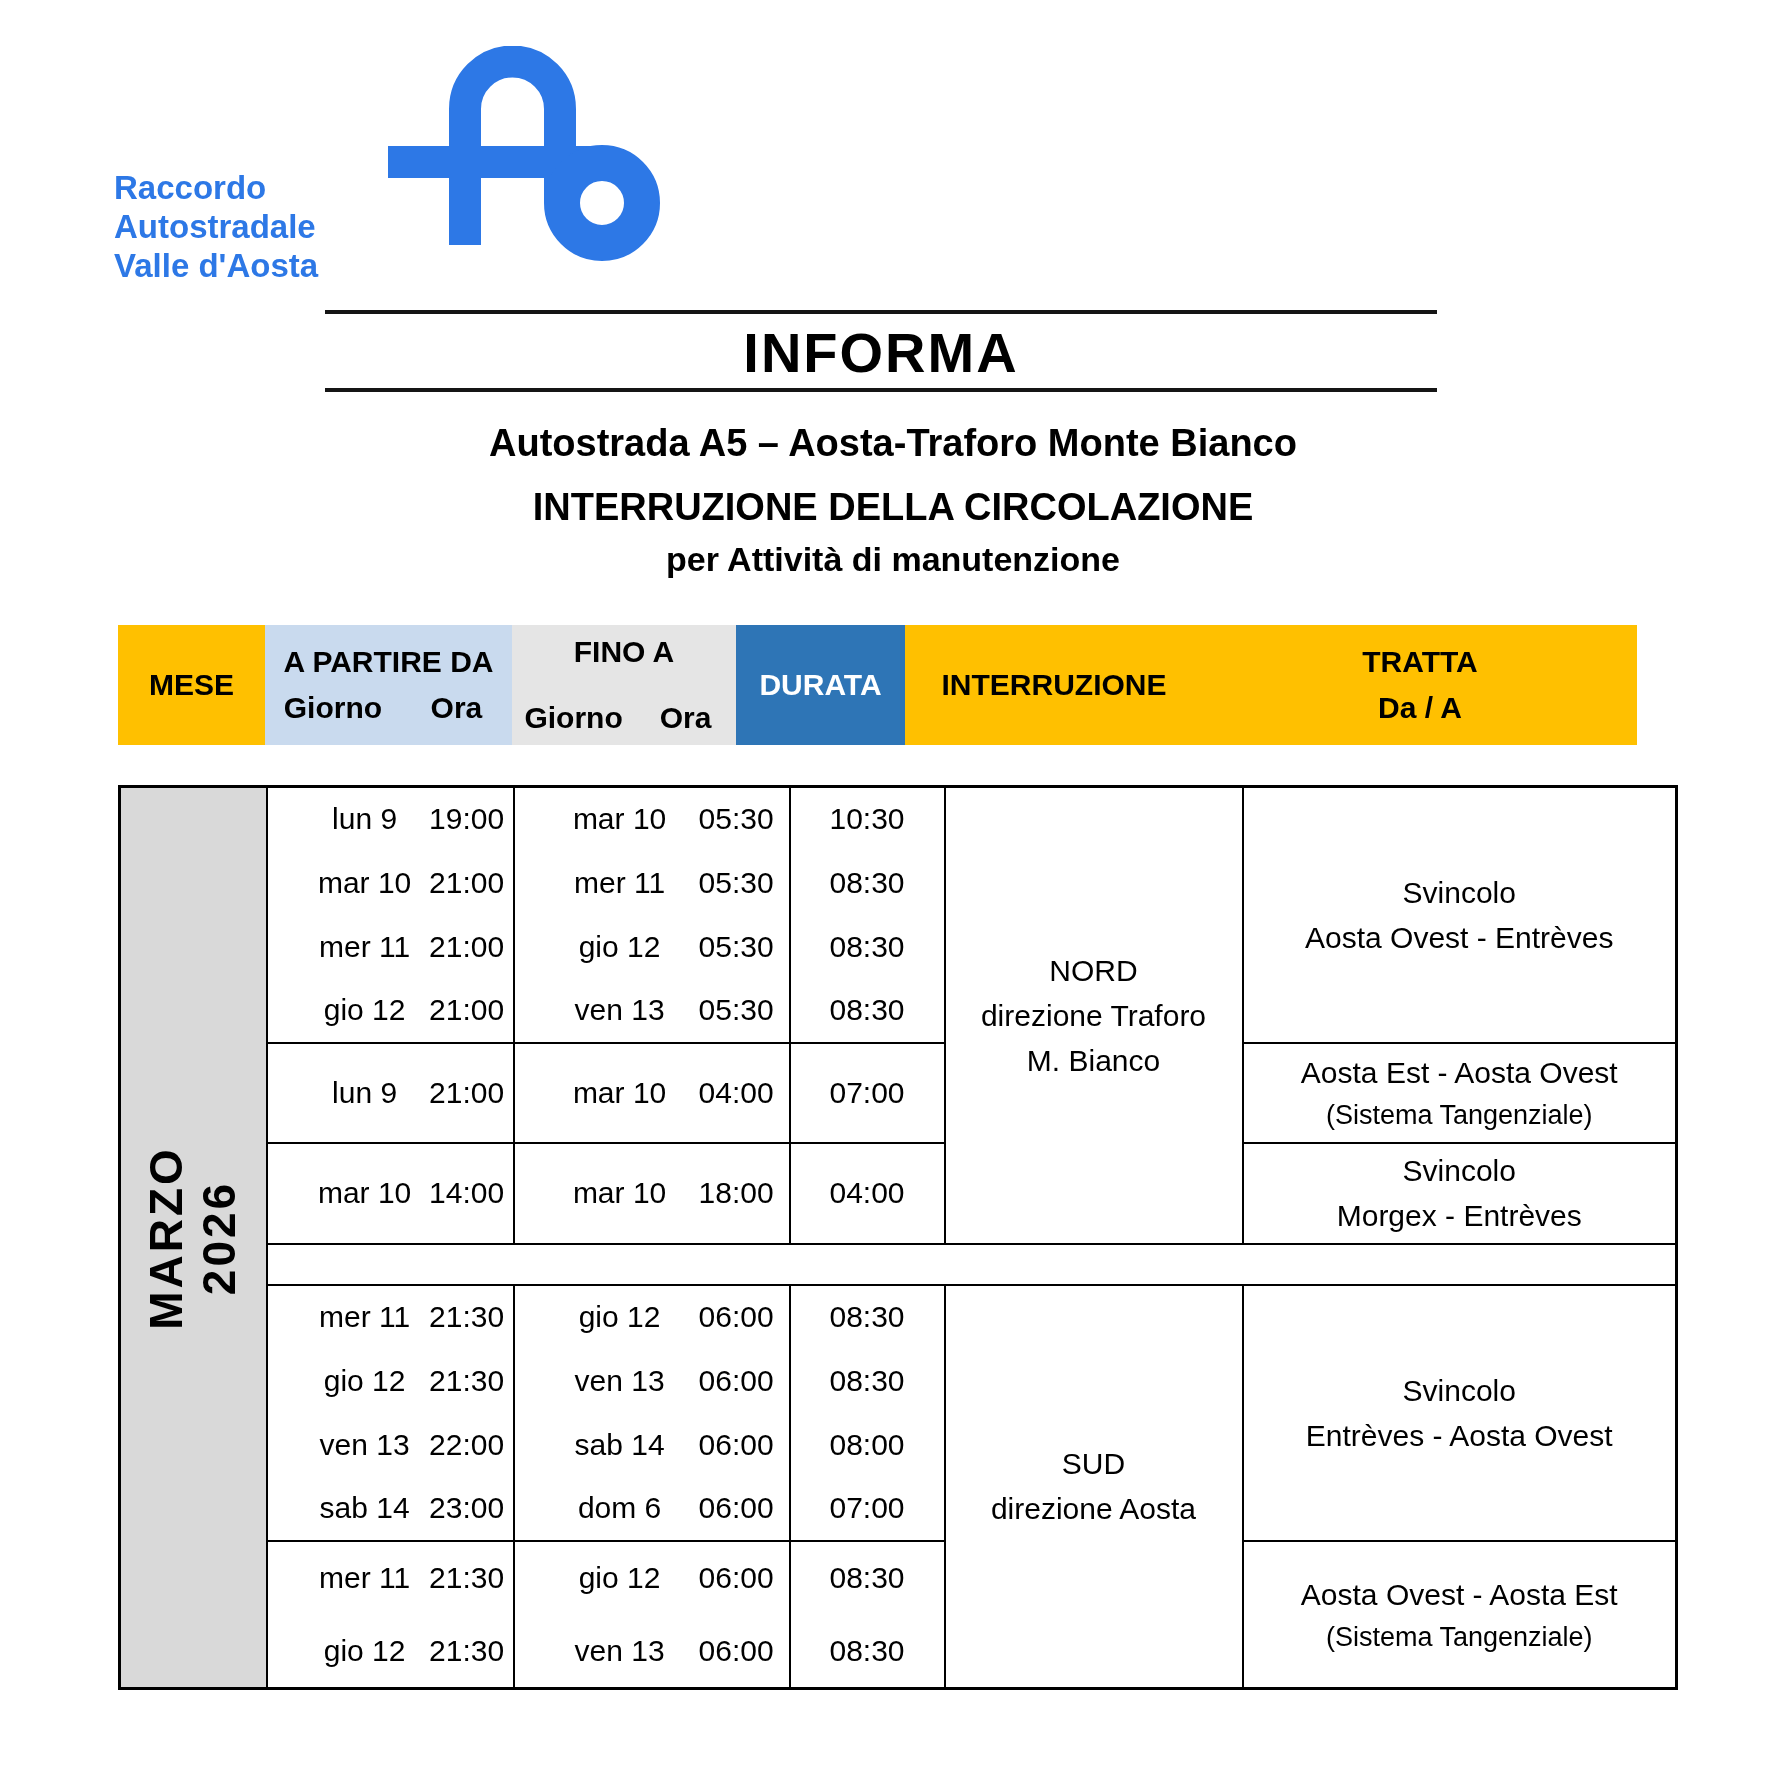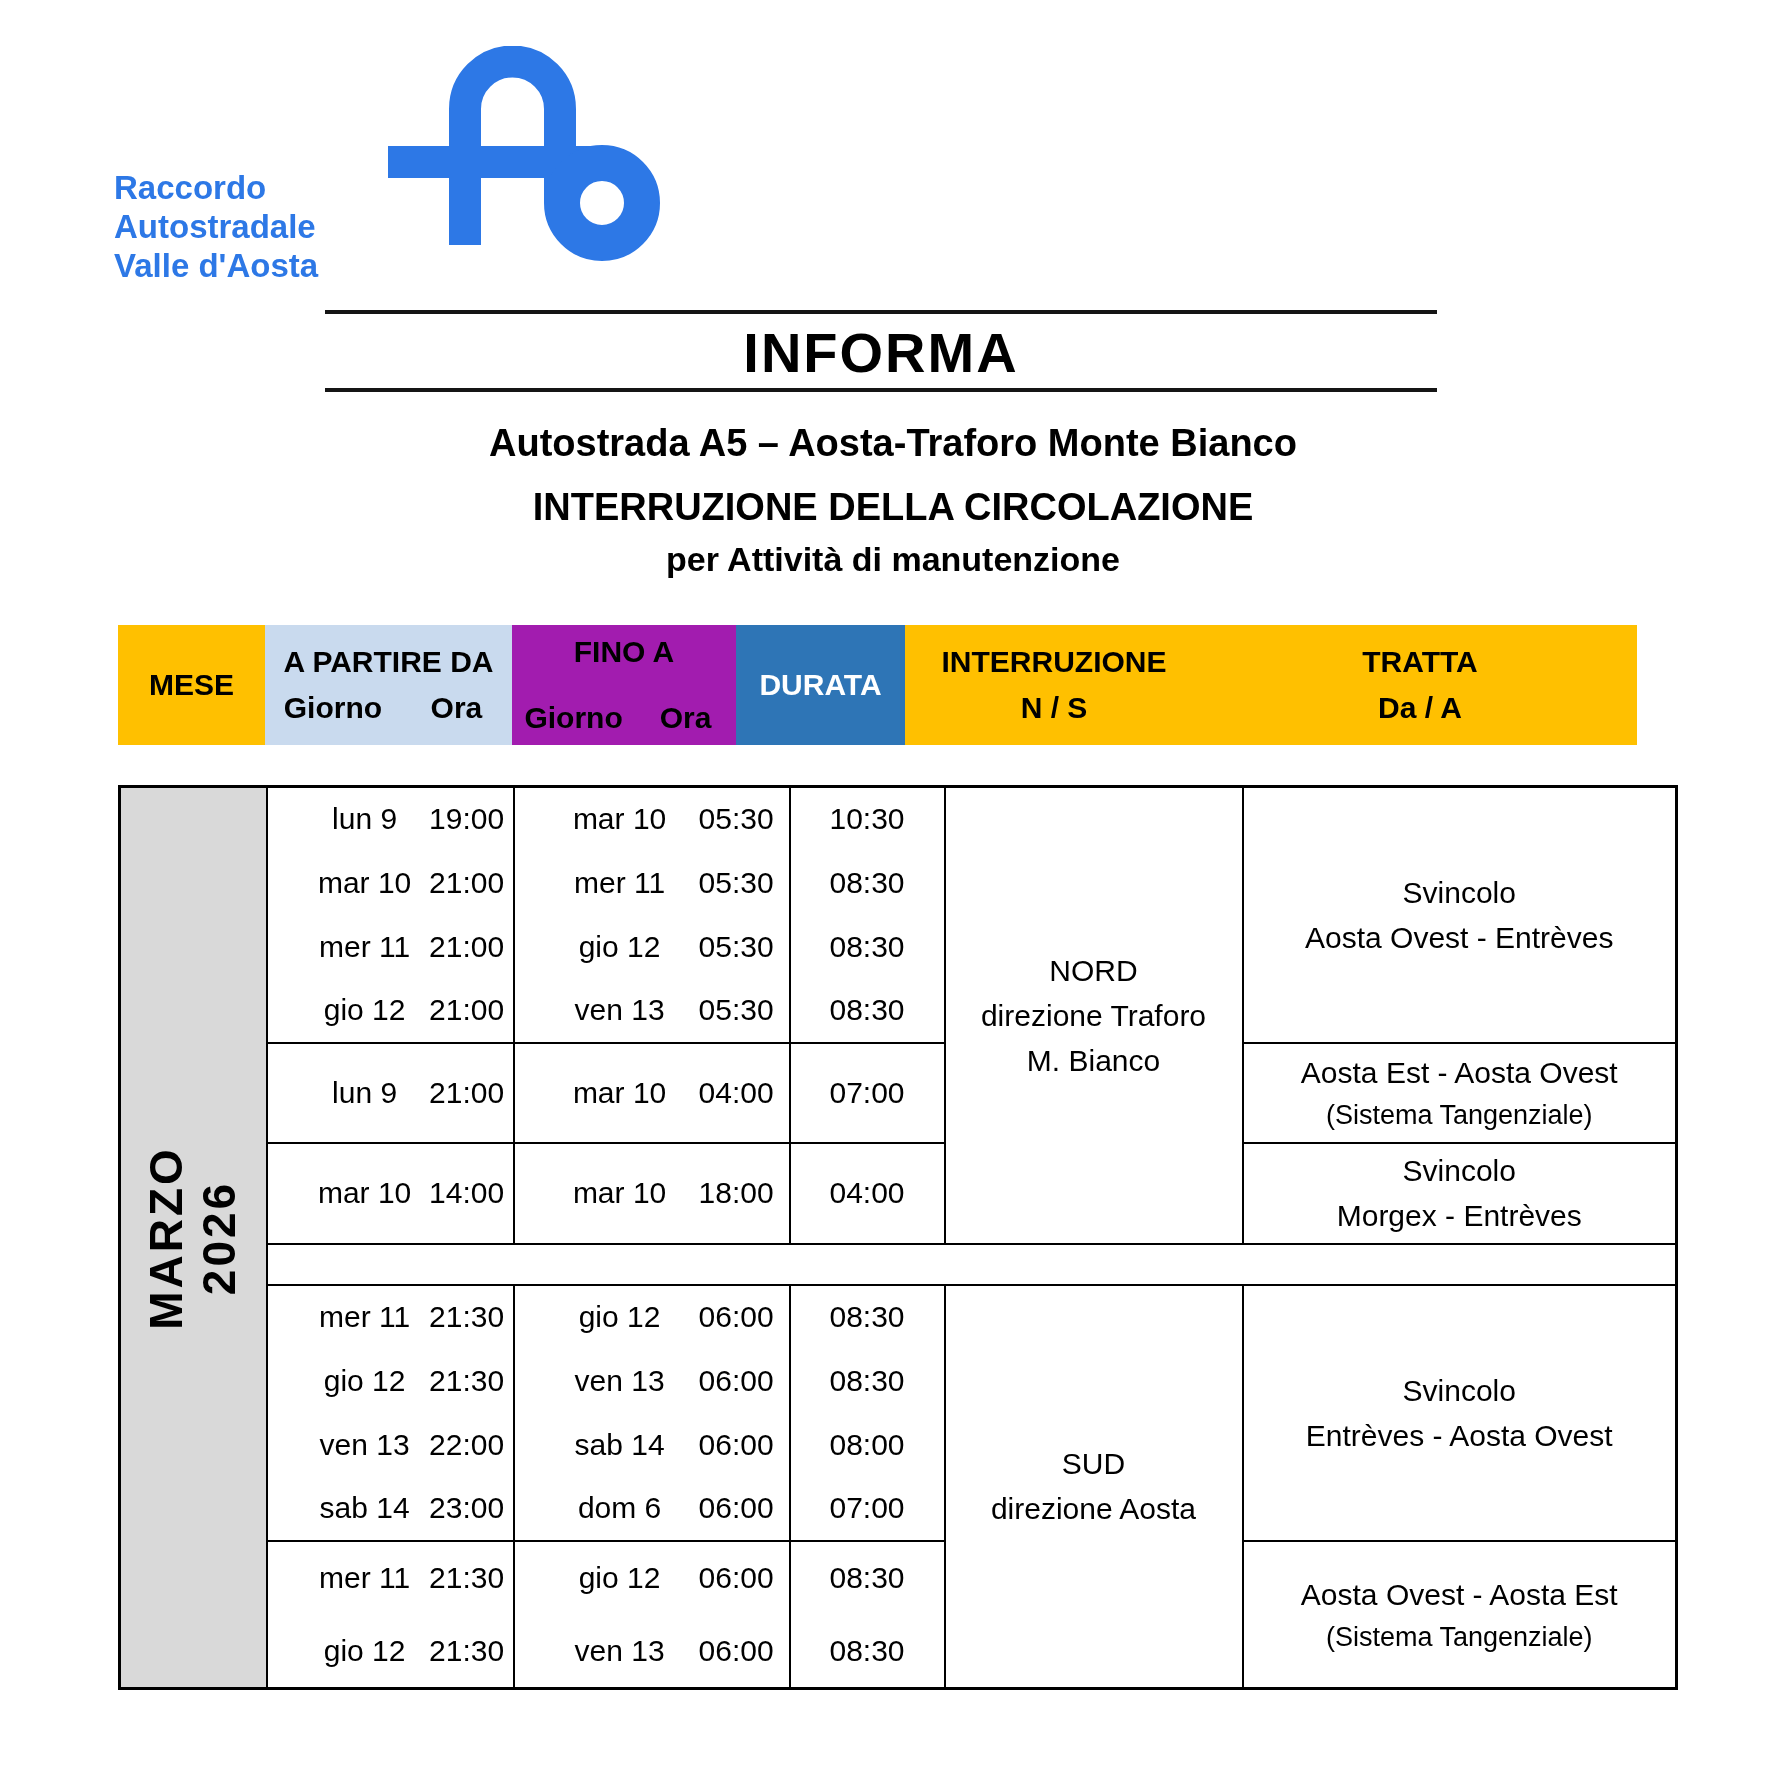--- a/index.html
+++ b/index.html
@@ -35,21 +35,21 @@
   .notice-sub    { top:540px; font-size:34px; }
 
   
   .thead {
     position:absolute; left:118px; top:625px; width:1557px; height:120px;
     display:flex; font-weight:700; font-size:30px;
   }
   .hc { display:flex; flex-direction:column; justify-content:center; align-items:center; text-align:center; }
   .hc-mese   { width:147px; background:#FFC000; }
   .hc-from   { width:247px; background:#C9DAEE; justify-content:space-evenly; padding:8px 0; }
-  .hc-to     { width:224px; background:#a21caf; justify-content:space-evenly; padding:8px 0;gap:30px; }
+  .hc-to     { width:224px; background:#e5e5e5; justify-content:space-evenly; padding:8px 0;gap:30px; }
   .hc-durata { width:169px; background:#2E75B6; color:#fff; }
   .hc-ct     { width:732px; background:#FFC000; flex-direction:row; }
   .hc-sub    { display:flex; flex-direction:column; justify-content:center; text-align:center; line-height:1.55; }
   .hc-carr   { width:298px; }
   .hc-tratta { width:434px; }
   .split { display:flex; width:100%; }
   .split .sd { width:55%; text-align:center; }
   .split .st { width:45%; text-align:center; }
 
   
@@ -114,21 +114,20 @@
       <div>FINO A</div>
       <div class="split">
         <span class="sd">Giorno</span>
         <span class="st">Ora</span>
       </div>
     </div>
     <div class="hc hc-durata">DURATA</div>
     <div class="hc hc-ct">
       <div class="hc-sub hc-carr">
         <div>INTERRUZIONE</div>
-        <div>N / S</div>
       </div>
       <div class="hc-sub hc-tratta">
         <div>TRATTA</div>
         <div>Da / A</div>
       </div>
     </div>
   </div>
 
   <table class="grid">
     <colgroup>

